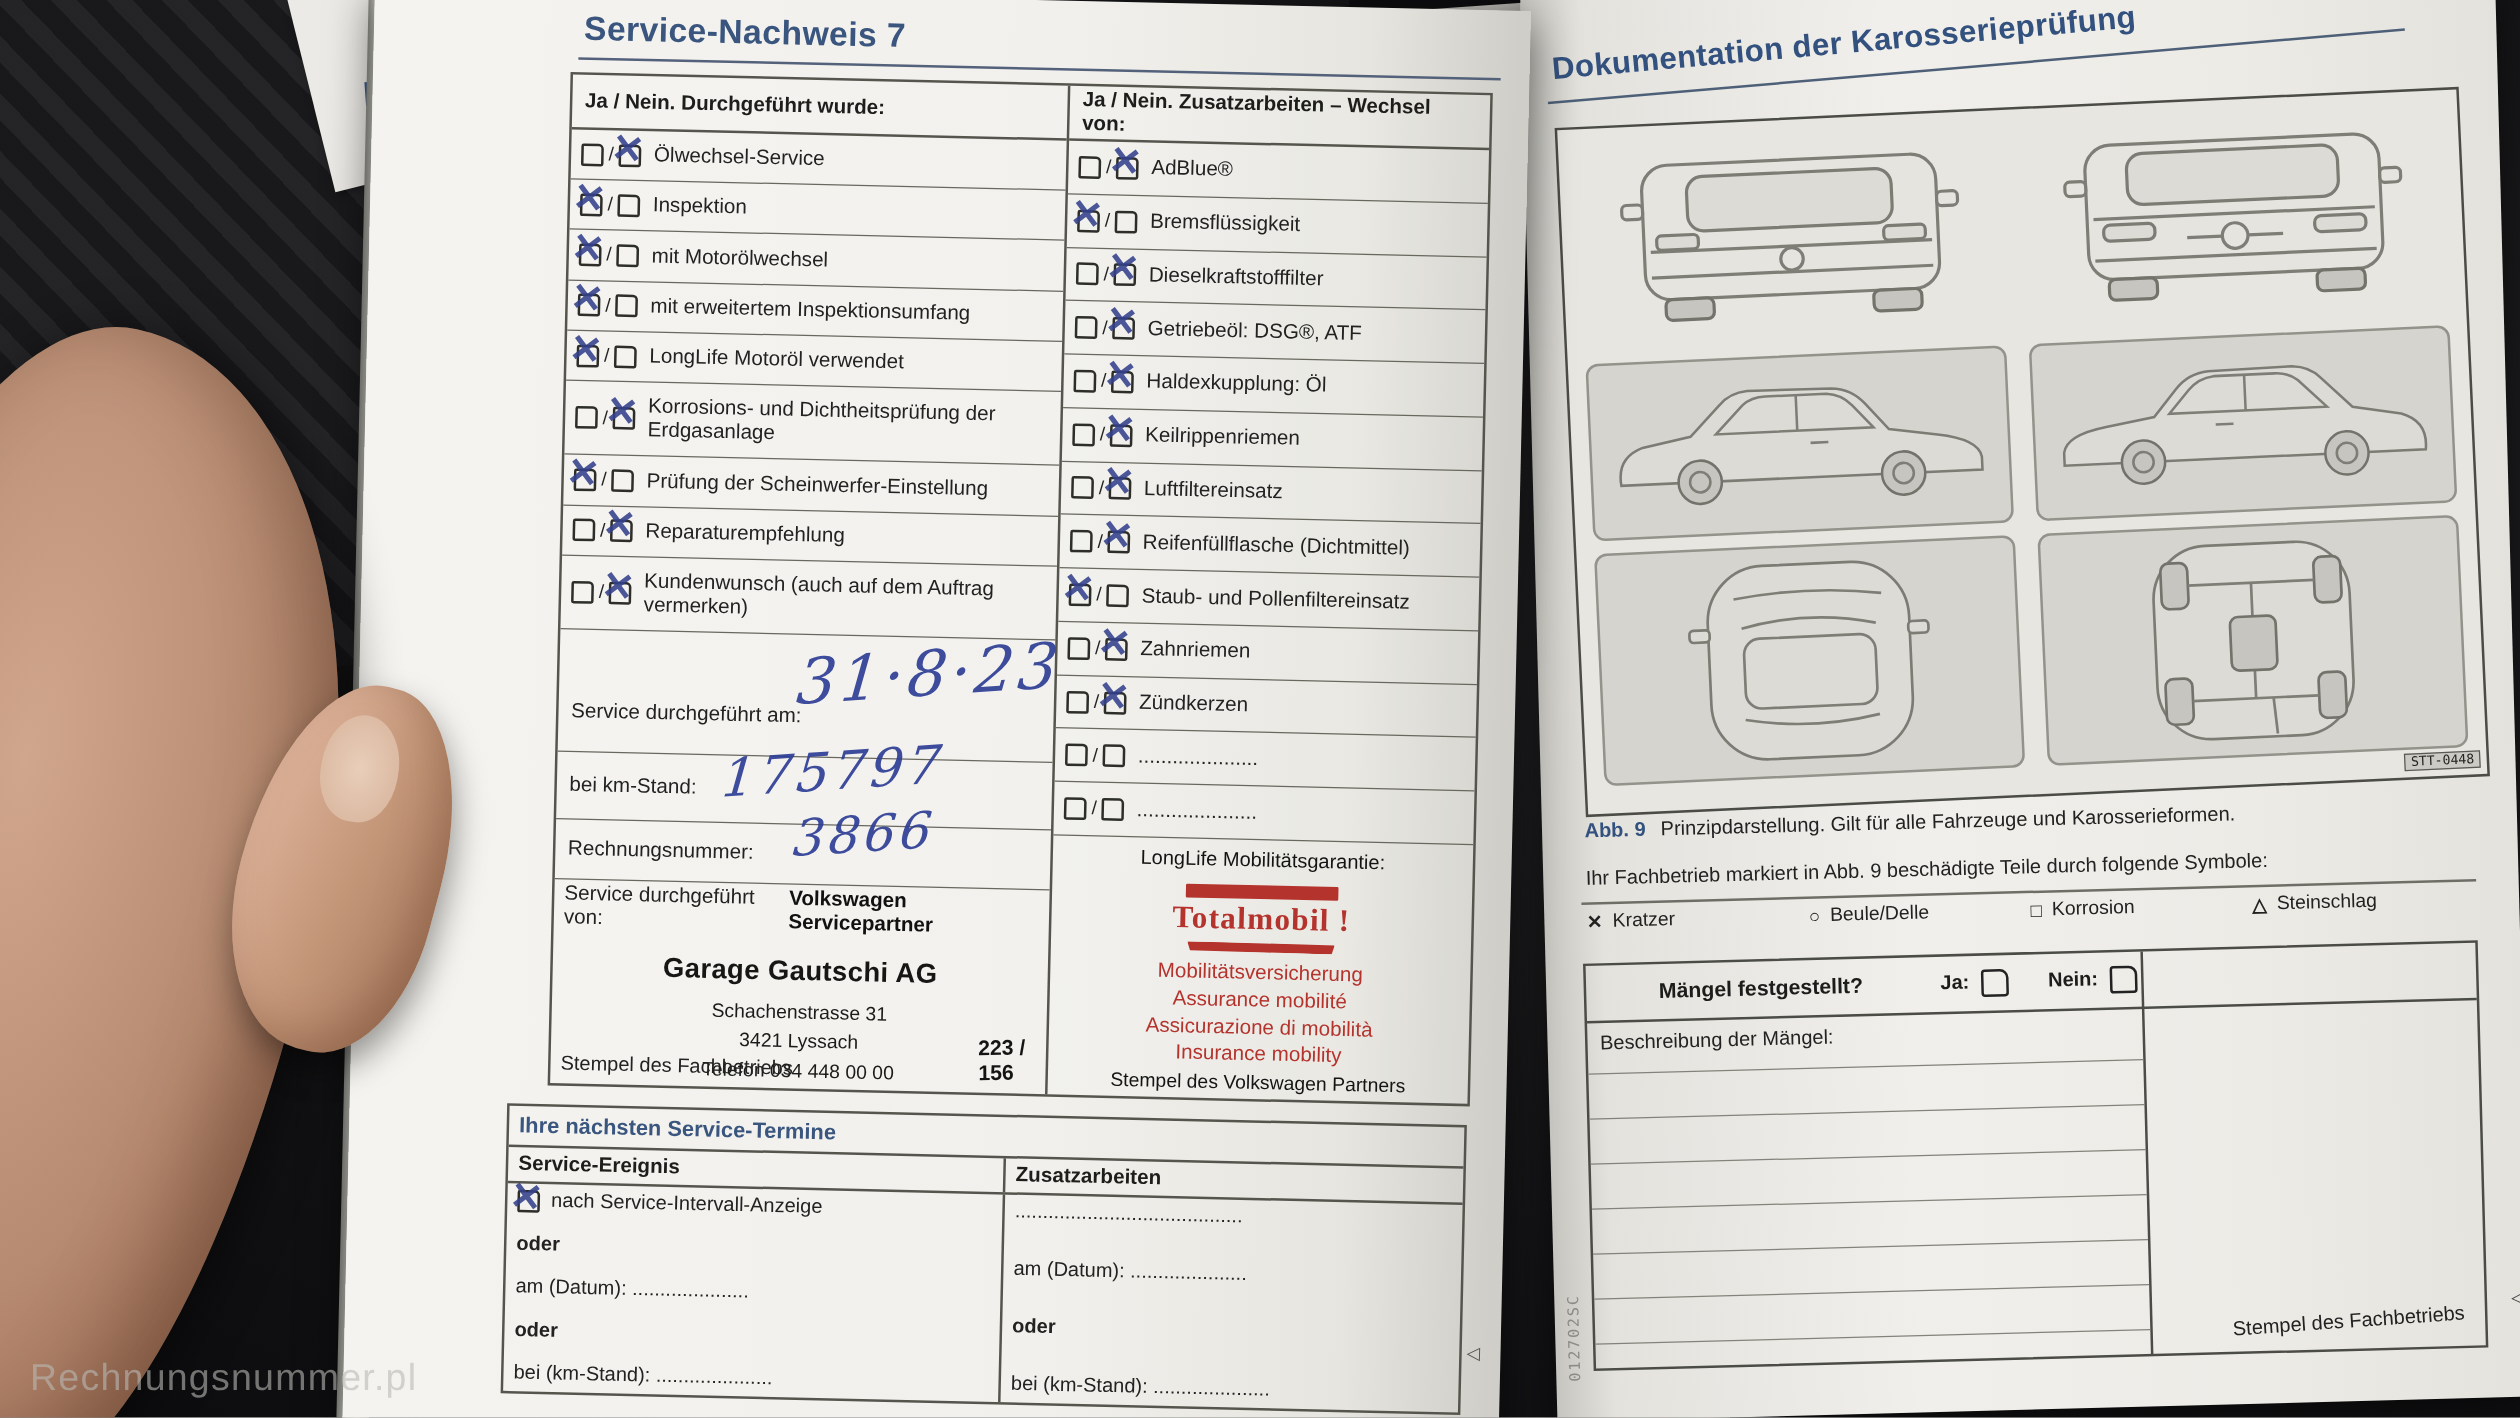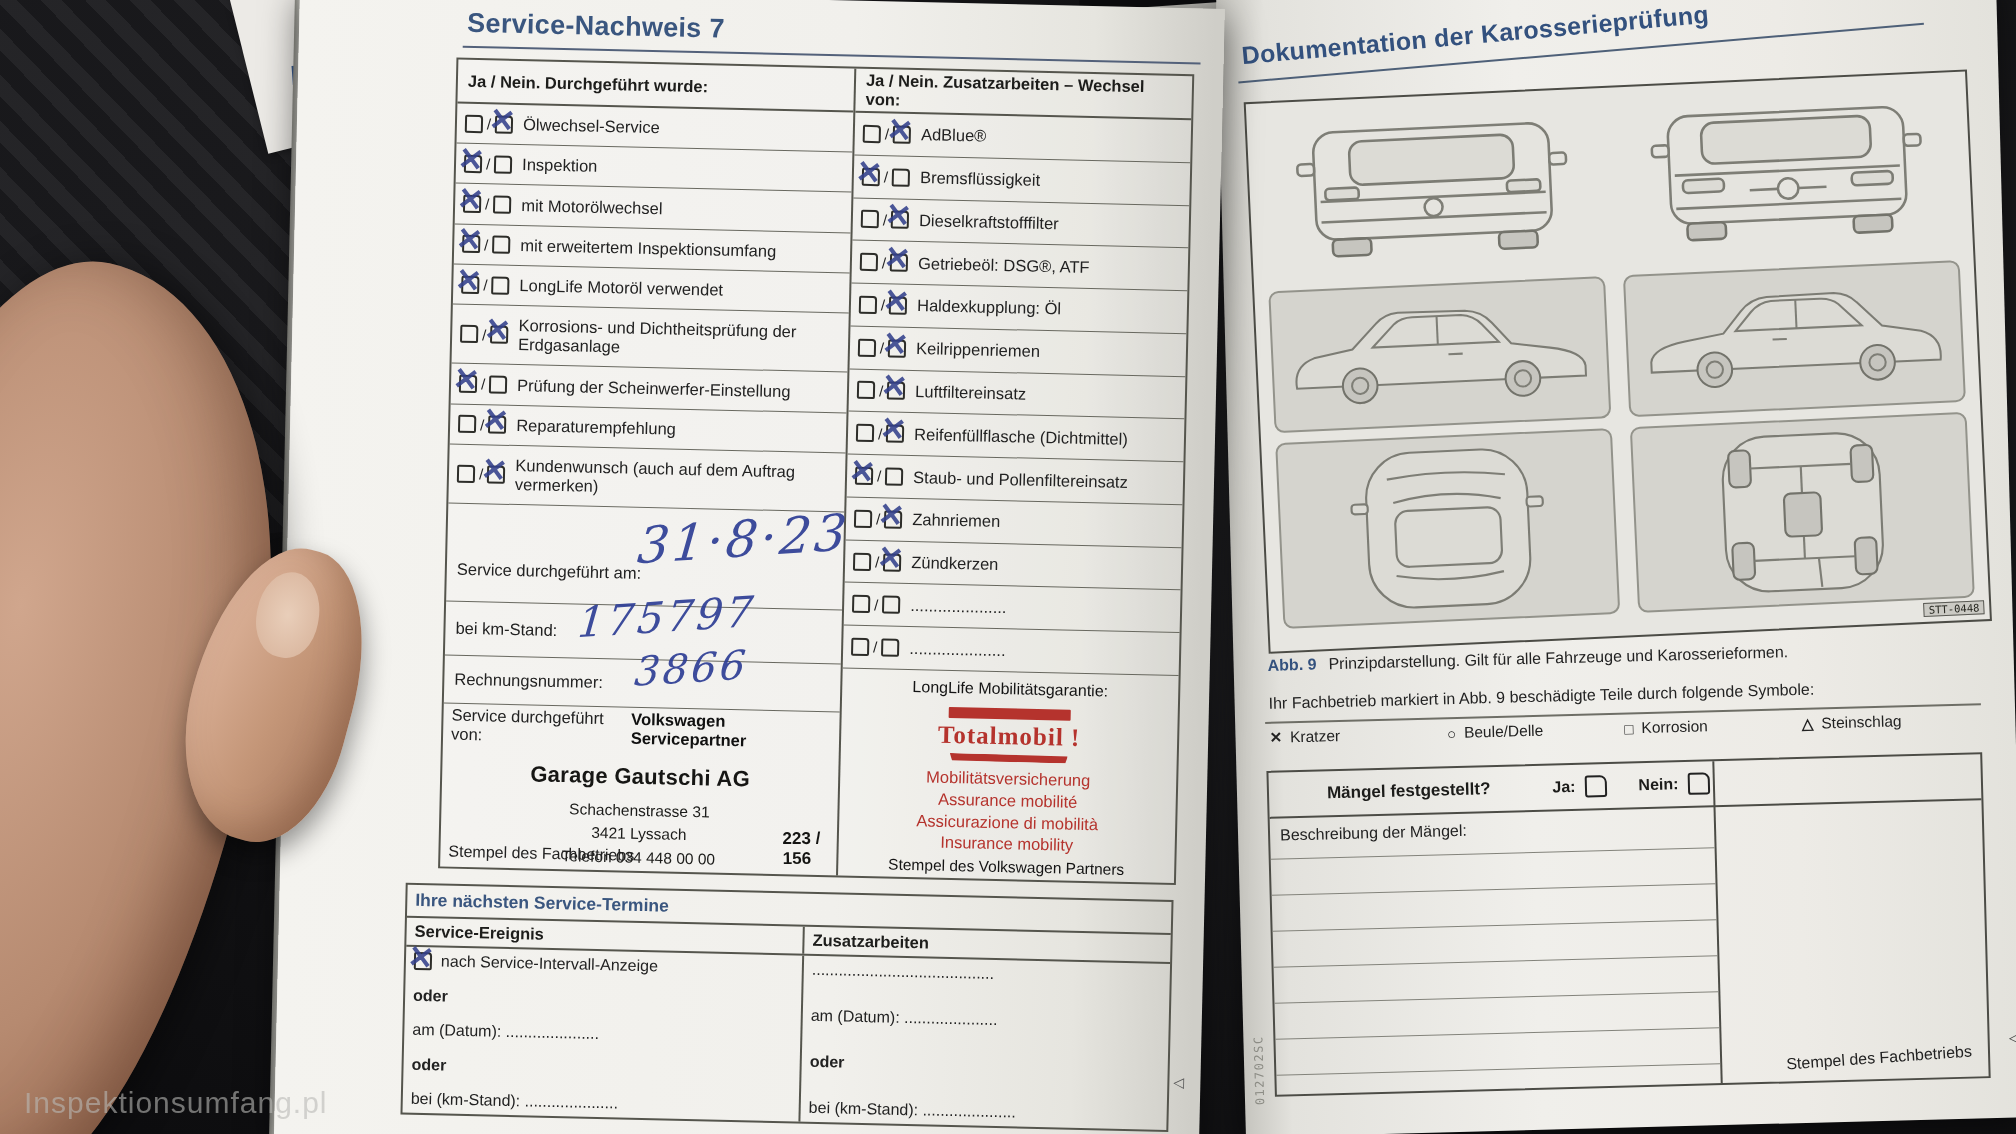--- a/index.html
+++ b/index.html
@@ -582,13 +582,13 @@
   </div>
   <div class="rp-fold">◁</div>
   <div class="gutter-code">012702SC</div>
 </div>
 
 <div class="arm"></div>
 <div class="thumb">
   <div class="thumb-nail"></div>
 </div>
 
-<div class="watermark">Inspektionsumfang.pl</div>
+<div class="watermark">Rechnungsnummer.pl</div>
 
 </body></html>

